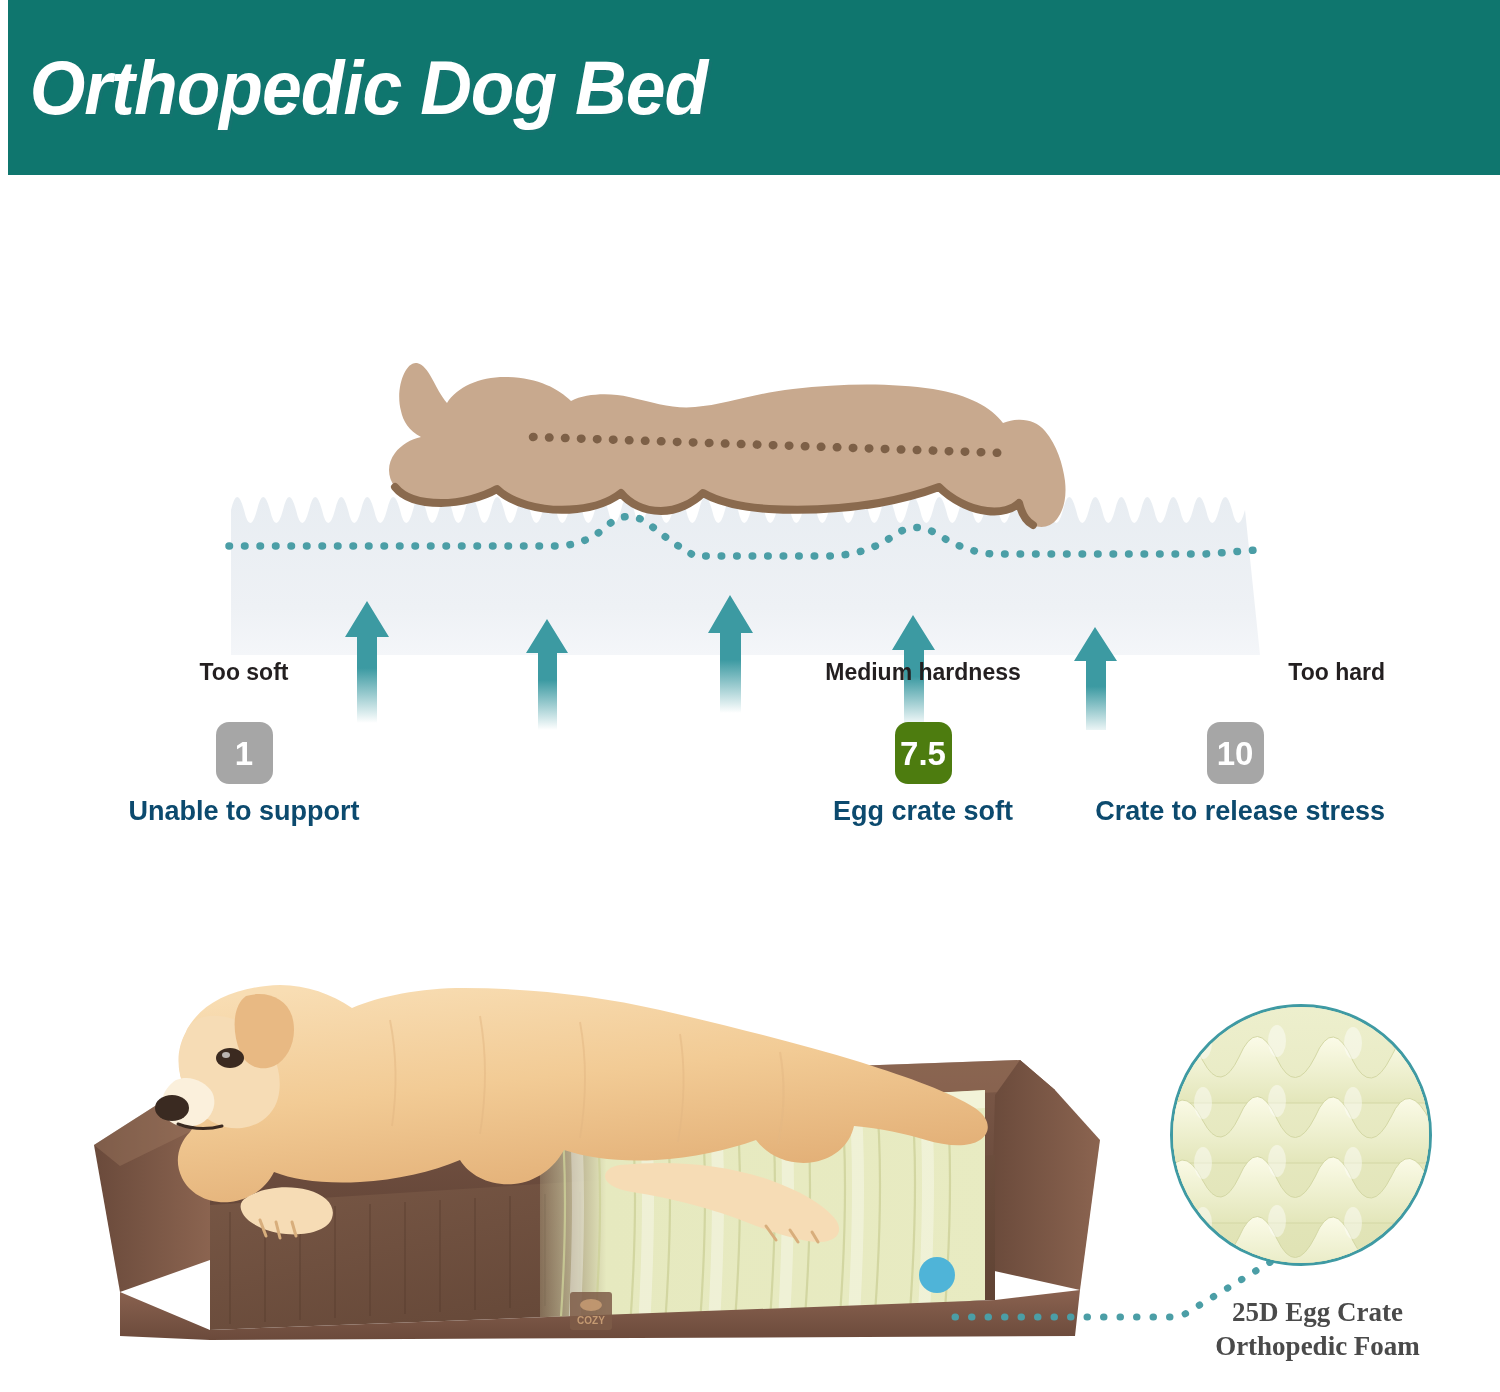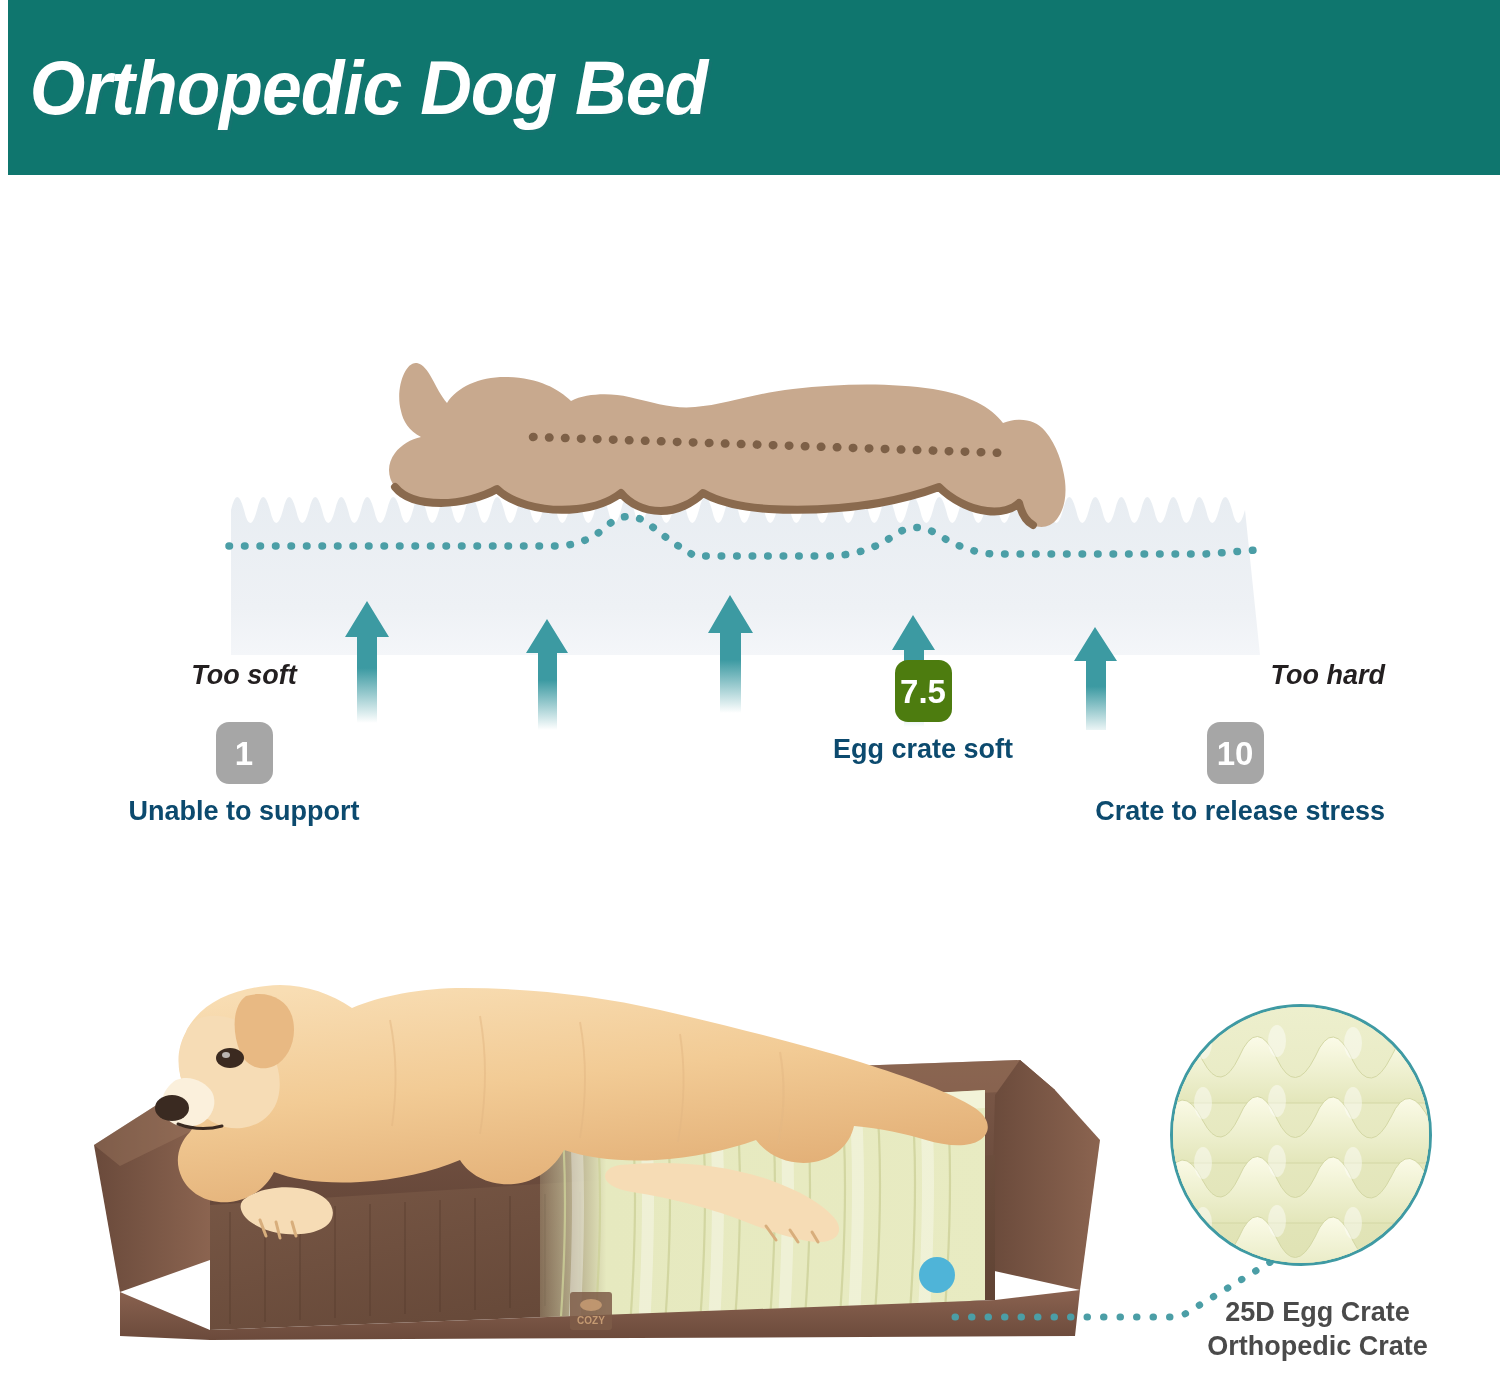--- a/index.html
+++ b/index.html
@@ -39,22 +39,22 @@
 
   
   #hardness-scale {
     position:absolute; left:0; top:660px; width:1500px; height:250px;
   }
   .scale-stop { position:absolute; top:0; width:300px; text-align:center; }
   #scale-stop-soft   { left:94px;   }
   #scale-stop-medium { left:773px;  }
   #scale-stop-hard   { left:1085px;text-align:right; }
   .stop-top-label {
-    font-size:27px; font-weight:bold; color:#231f20;
-    line-height:1.12; height:62px;font-style:italic;
+    font-size:23px; font-weight:bold; color:#231f20;
+    line-height:1.12; height:62px;
   }
   .stop-badge {
     width:57px; height:62px; border-radius:13px;
     margin:0 auto; display:flex; align-items:center; justify-content:center;
     color:#ffffff; font-size:33px; font-weight:bold; line-height:1;
     position:relative; z-index:3;
   }
   .stop-badge.gray { background:#a6a6a6; }
   .stop-badge.teal { background:#4d7c0f; }
   .stop-bottom-label {
@@ -62,21 +62,21 @@
     line-height:1.18; margin-top:12px;
   }
 
   
   #product-photo-section {
     position:absolute; left:0; top:930px; width:1316px; height:462px;
   }
   #bed-photo { position:absolute; left:60px; top:10px; width:1060px; height:400px; }
 
   
-  #foam-callout { position:absolute; left:1150px; top:1000px; width:350px; height:392px; }
+  #foam-callout { position:absolute; left:1150px; top:1000px; width:350px; height:392px;font-family:Liberation Serif, serif; }
   #foam-circle {
     position:absolute; left:20px; top:4px; width:262px; height:262px;
     border-radius:50%; border:3.5px solid #3f9aa3; overflow:hidden;
     background:#e7e9c4;
   }
   #foam-connector { position:absolute; left:-205px; top:225px; width:420px; height:120px; }
   #foam-caption {
     position:absolute; left:0; top:296px; width:335px;
     font-size:27px; font-weight:bold; color:#4a4a4a;
     line-height:1.25; text-align:center;
@@ -191,20 +191,21 @@
 
 <div id="hardness-scale">
 
   <div class="scale-stop" id="scale-stop-soft">
     <div class="stop-top-label">Too soft</div>
     <div class="stop-badge gray">1</div>
     <div class="stop-bottom-label">Unable to support</div>
   </div>
 
   <div class="scale-stop" id="scale-stop-medium">
+    <div class="stop-top-label">Medium hardness</div>
     <div class="stop-badge teal">7.5</div>
     <div class="stop-bottom-label">Egg crate soft</div>
   </div>
 
   <div class="scale-stop" id="scale-stop-hard">
     <div class="stop-top-label">Too hard</div>
     <div class="stop-badge gray">10</div>
     <div class="stop-bottom-label">Crate to release stress</div>
   </div>
 
@@ -413,16 +414,16 @@
         <ellipse cx="180" cy="156" rx="9" ry="16"></ellipse>
         <ellipse cx="30" cy="216" rx="9" ry="16"></ellipse>
           <ellipse cx="104" cy="214" rx="9" ry="16"></ellipse>
         <ellipse cx="180" cy="216" rx="9" ry="16"></ellipse>
       </g>
     </svg>
   </div>
 
   <div id="foam-caption">
     <div>25D Egg Crate</div>
-    <div>Orthopedic Crate</div>
+    <div>Orthopedic Foam</div>
   </div>
 
 </div>
 
 </body></html>

